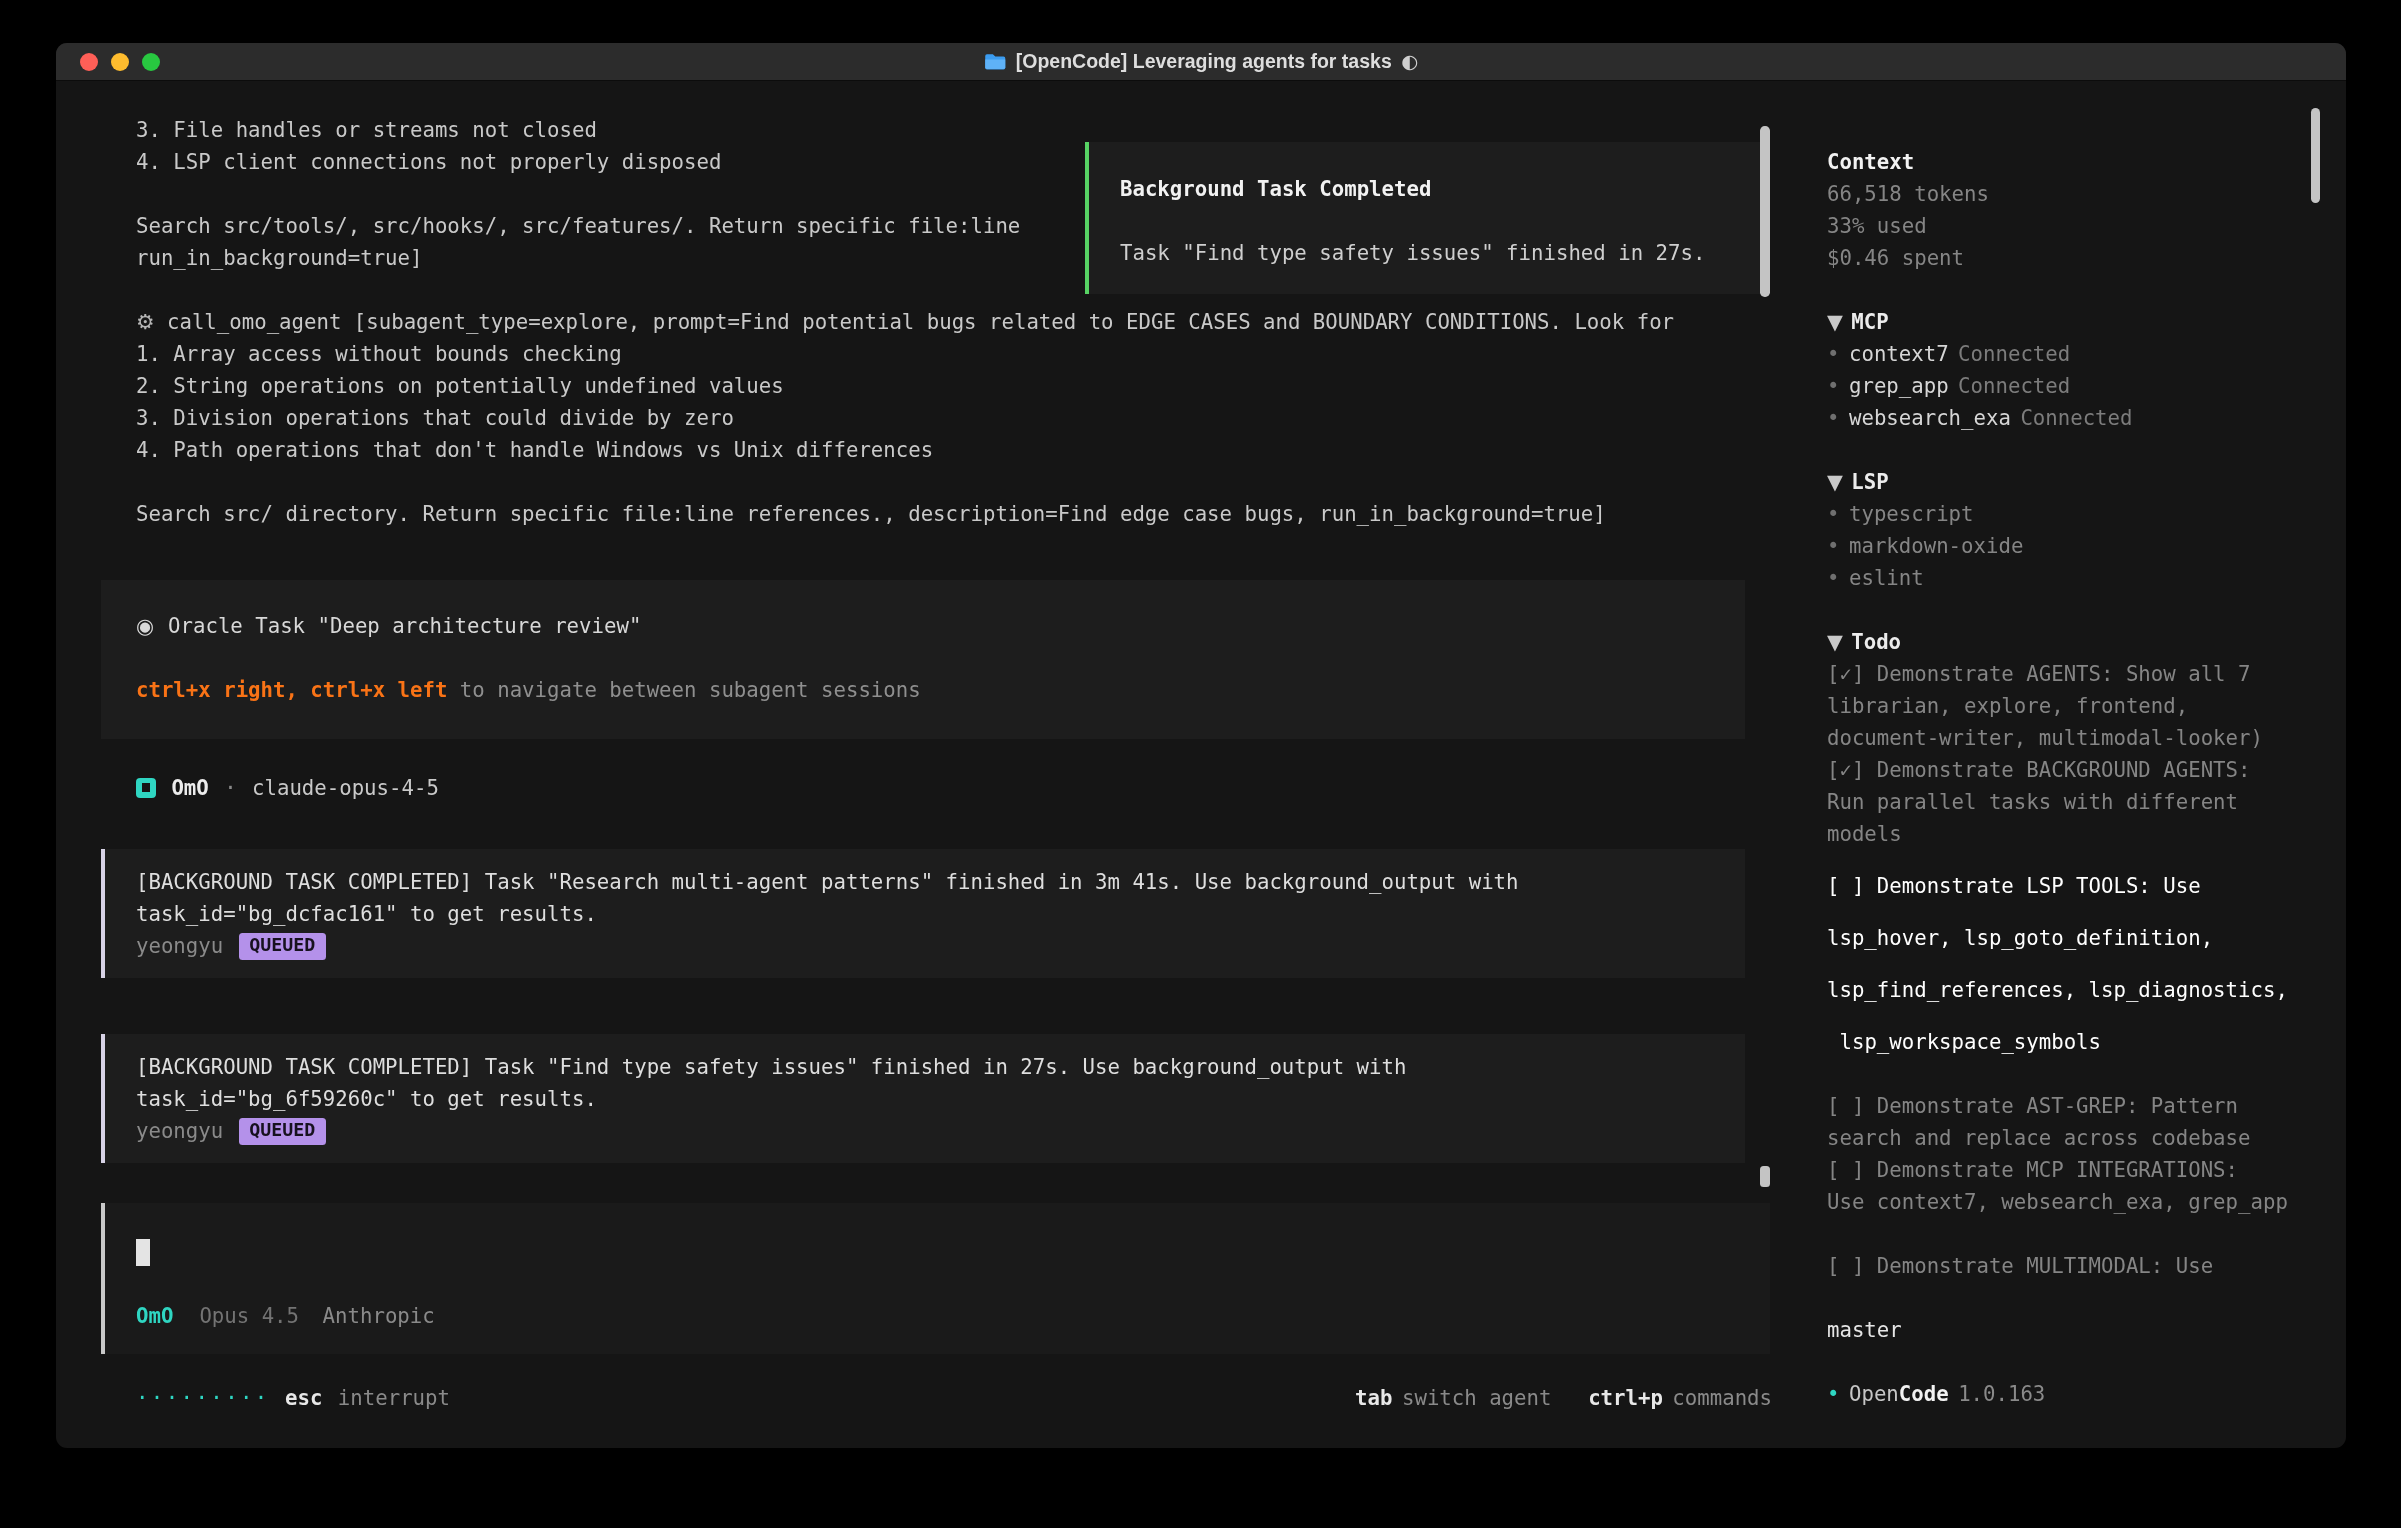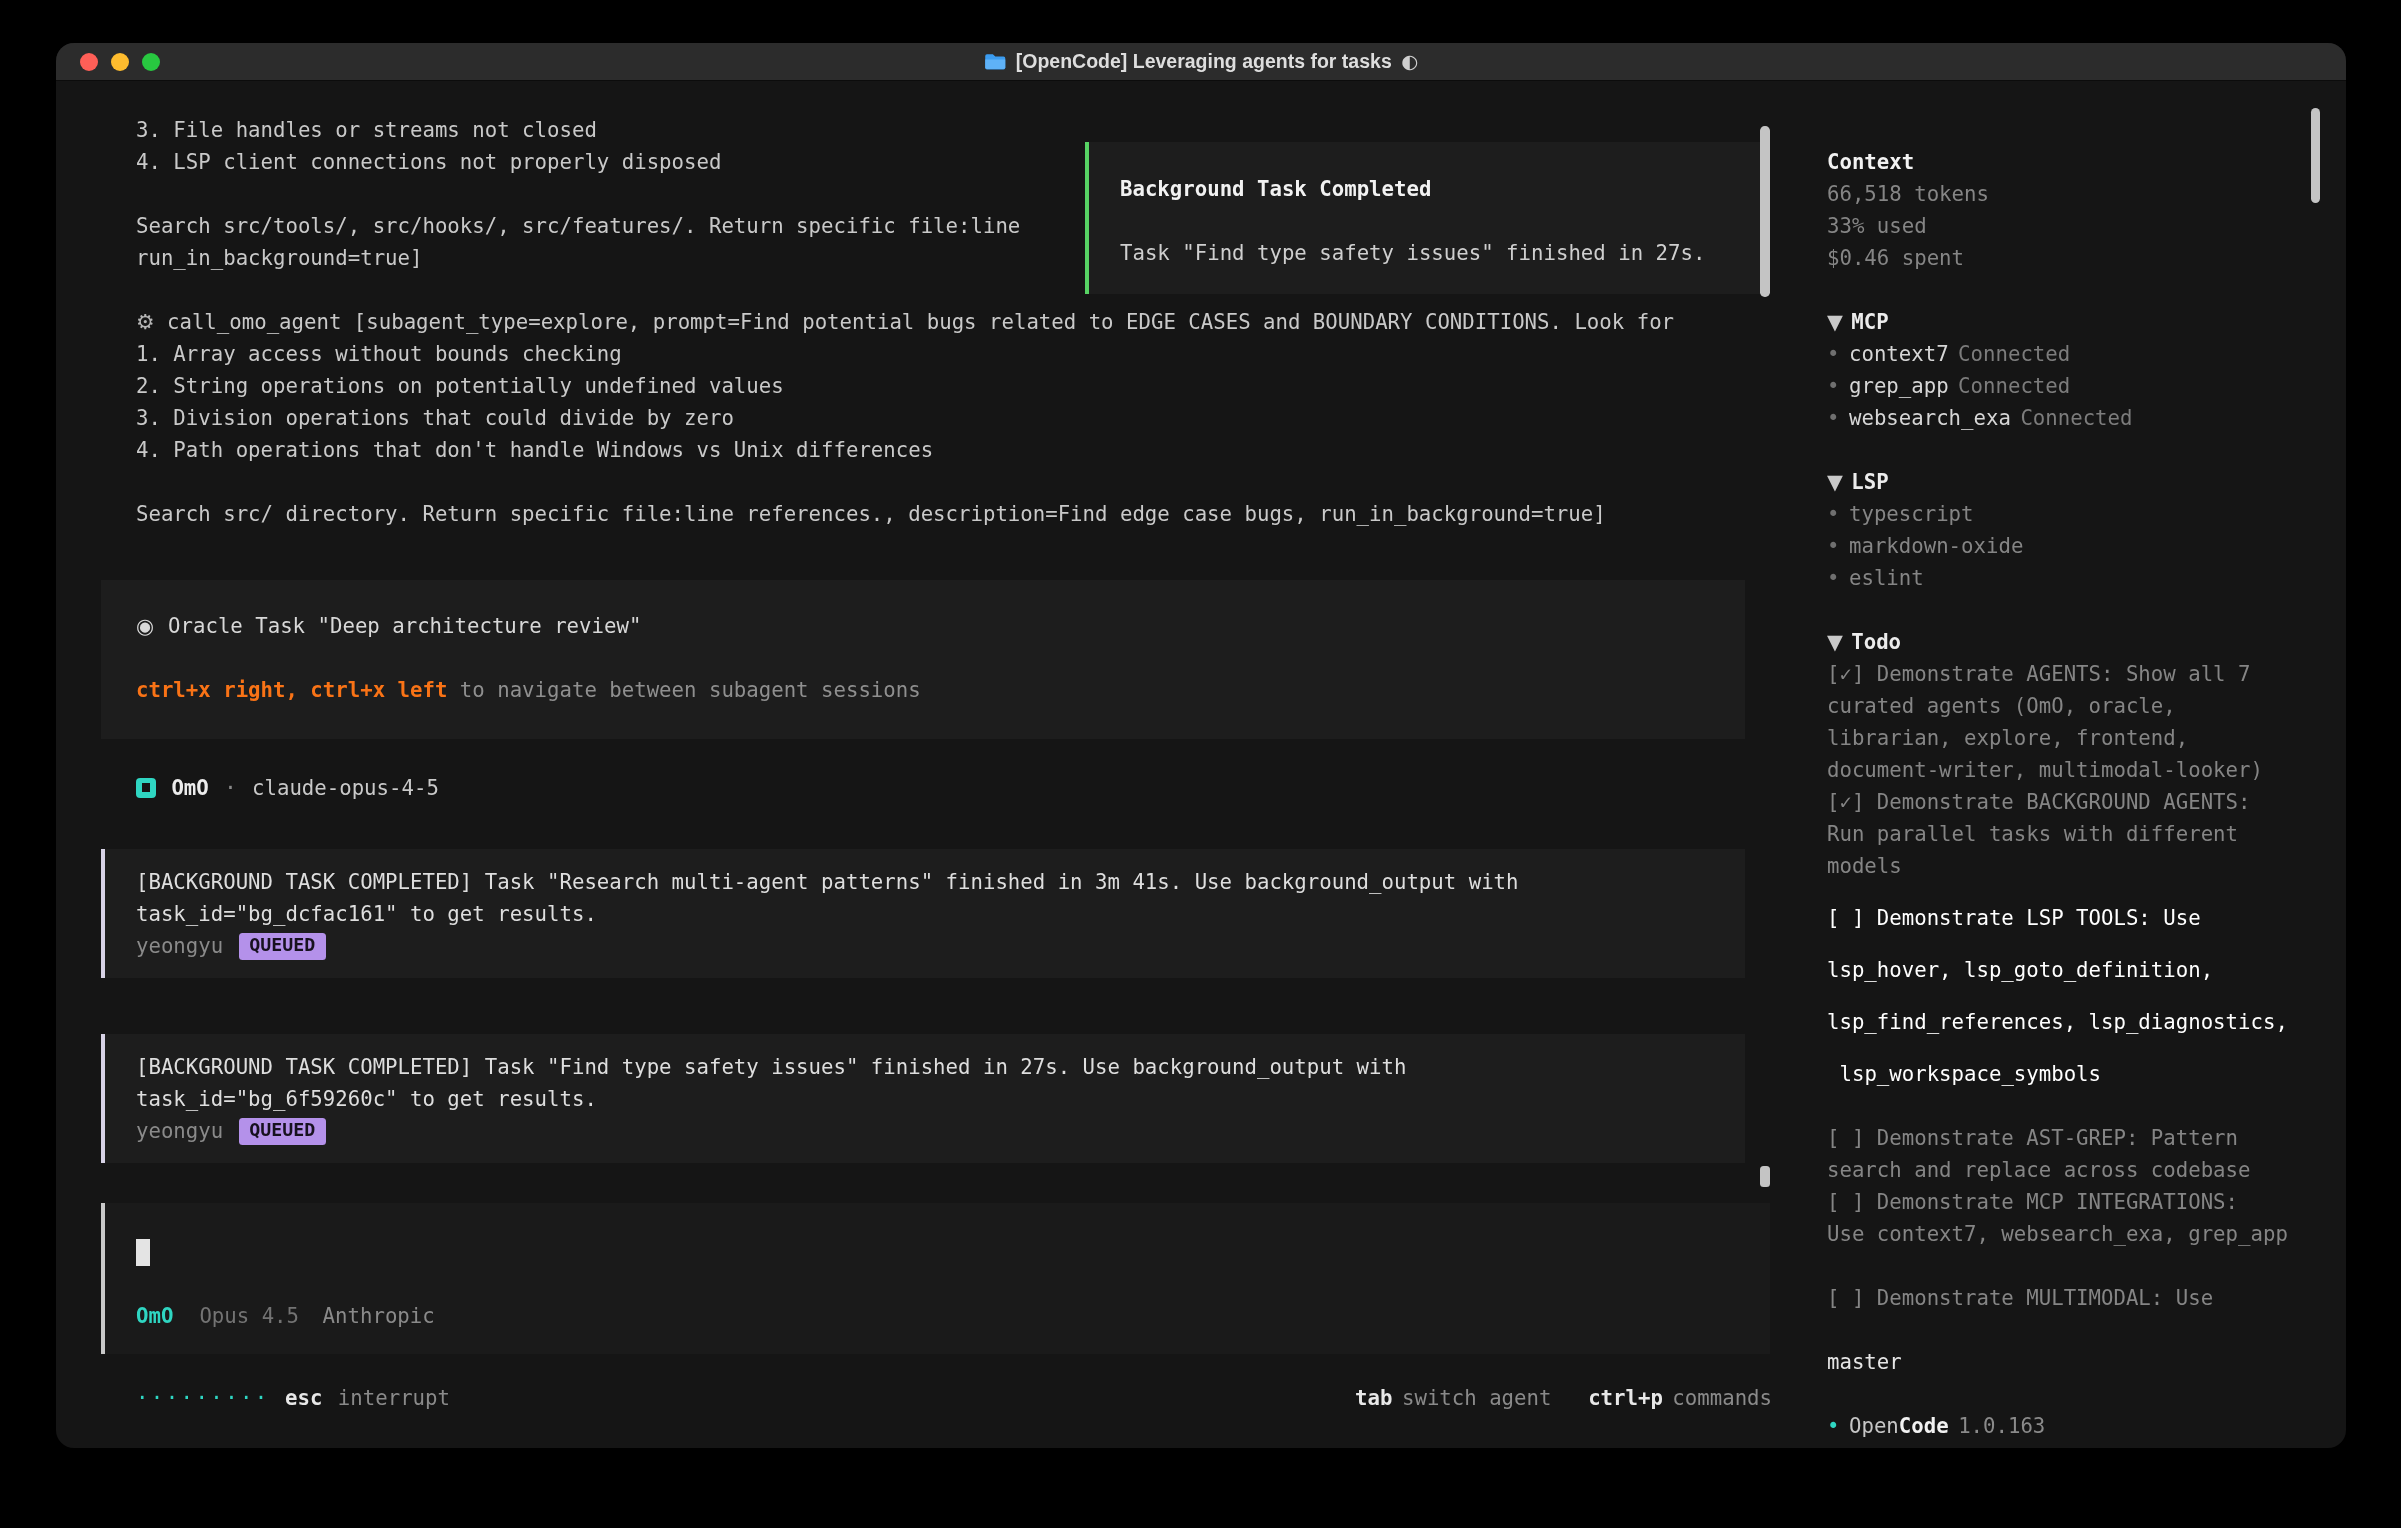--- a/index.html
+++ b/index.html
@@ -3,21 +3,21 @@
 <meta charset="utf-8">
 <style>
   * { margin:0; padding:0; box-sizing:border-box; }
   html,body { background:#000; }
   body {
     width:2401px; height:1528px; position:relative; overflow:hidden;
     font-family:"DejaVu Sans Mono", monospace;
   }
   .window {
     position:absolute; left:56px; top:43px; width:2290px; height:1405px;
-    background:#151515; border-radius:18px; overflow:hidden;
+    background:#151515; border-radius:11px; overflow:hidden;
     box-shadow:0 23.6px 83px rgba(0,0,0,0.9);
   }
   
   .titlebar {
     height:38px; background:#2c2c2c; border-bottom:1.2px solid #0c0c0c;
     display:flex; align-items:center; position:relative;
     font-family:"Liberation Sans", sans-serif;
   }
   .traffic { position:absolute; left:23.6px; top:0; height:38px; display:flex; align-items:center; gap:13px; }
   .tdot { width:18.3px; height:18.3px; border-radius:50%; }
@@ -243,21 +243,20 @@
     <div class="sline blank"></div>
 
     <div class="sline"><span class="s-header-arrow">▼</span><span class="s-header-name">LSP</span></div>
     <div class="sline s-dim"><span class="s-bullet">•</span><span>typescript</span></div>
     <div class="sline s-dim"><span class="s-bullet">•</span><span>markdown-oxide</span></div>
     <div class="sline s-dim"><span class="s-bullet">•</span><span>eslint</span></div>
     <div class="sline blank"></div>
 
     <div class="sline"><span class="s-header-arrow">▼</span><span class="s-header-name">Todo</span></div>
     <div class="sline s-dim">[✓] Demonstrate AGENTS: Show all 7</div>
-    <div class="sline s-dim">curated agents (OmO, oracle,</div>
     <div class="sline s-dim">librarian, explore, frontend,</div>
     <div class="sline s-dim">document-writer, multimodal-looker)</div>
     <div class="sline s-dim">[✓] Demonstrate BACKGROUND AGENTS:</div>
     <div class="sline s-dim">Run parallel tasks with different</div>
     <div class="sline s-dim">models</div>
     <div class="sline s-green">[ ] Demonstrate LSP TOOLS: Use</div>
     <div class="sline s-green">lsp_hover, lsp_goto_definition,</div>
     <div class="sline s-green">lsp_find_references, lsp_diagnostics,</div>
     <div class="sline s-green"> lsp_workspace_symbols</div>
     <div class="sline blank"></div>

